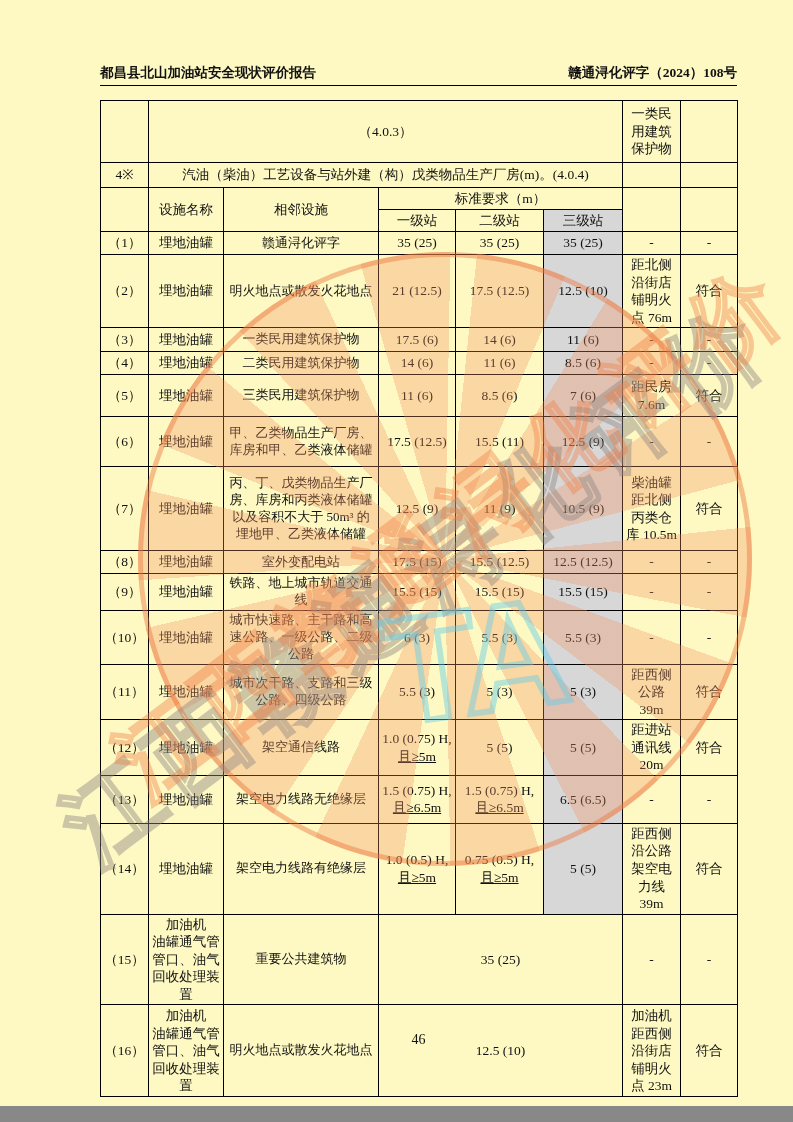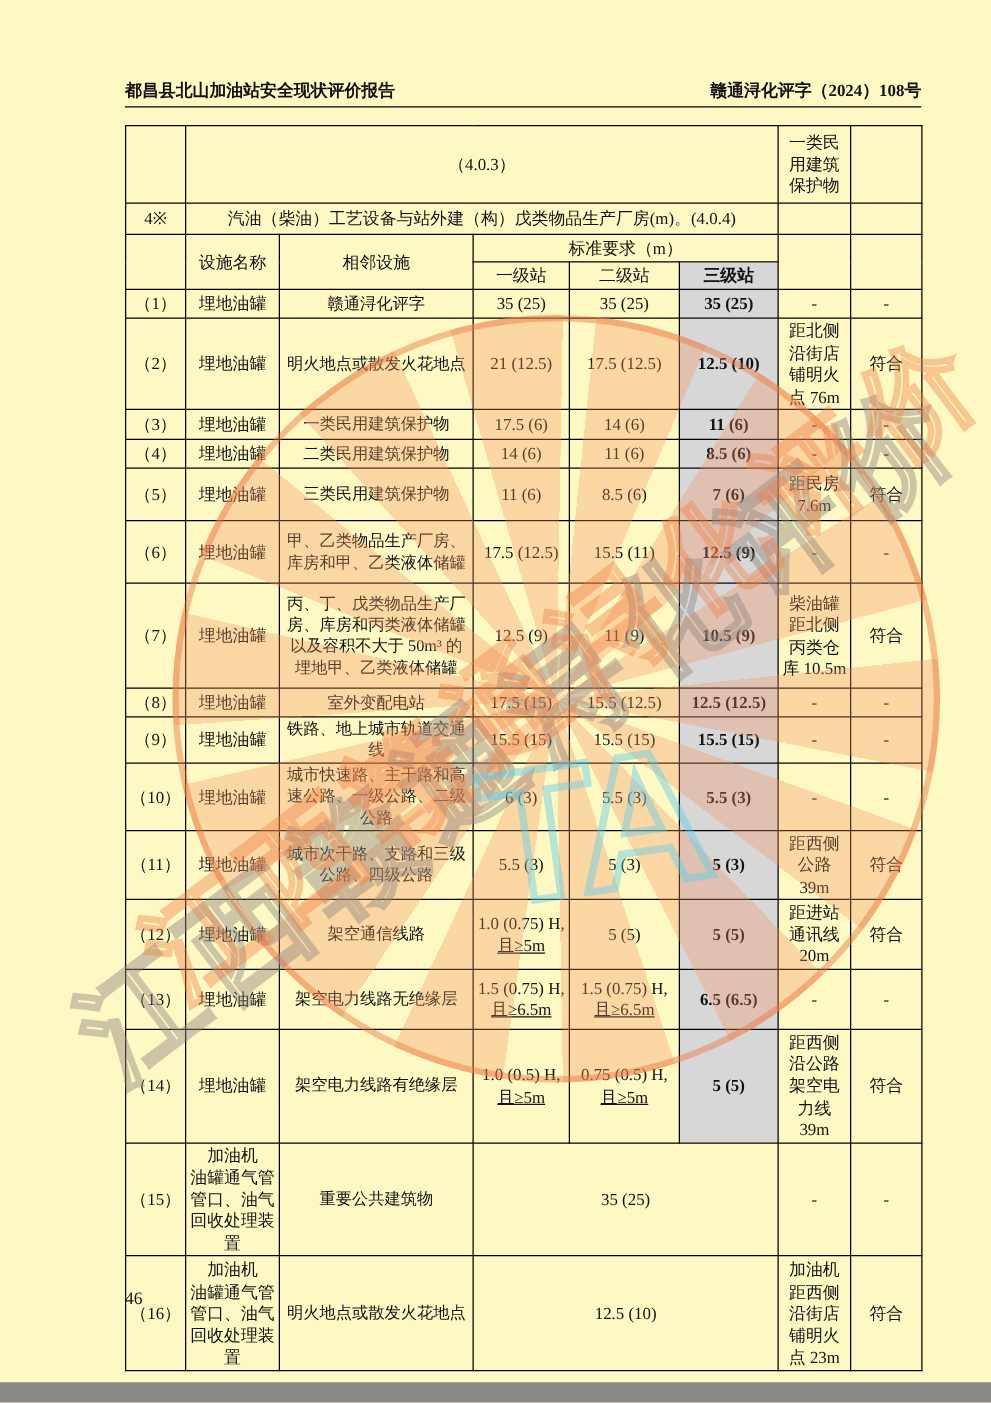--- a/index.html
+++ b/index.html
@@ -22,27 +22,27 @@
     border-collapse:collapse; table-layout:fixed;
     font-size:13.5px; line-height:1.3;
   }
   table.safety td {
     border:1px solid #000; text-align:center; vertical-align:middle;
     padding:1px 2px; overflow:hidden;
   }
   td.cell-403 { vertical-align:top; padding-top:4px; }
   td.c-adj { font-size:13px; }
   td.c-note { font-size:13.5px; }
-  td.shade { background:#d7d7d7;font-weight:bold; }
+  td.shade { background:#d7d7d7; }
   .cond { text-decoration:underline; }
   .h62{height:62px} .h25{height:25px} .h22{height:22px}
   
   .page-num {
     position:absolute; left:100px; top:1032px; width:637px;
-    font-size:14px;
+    text-align:center; font-size:14px;
   }
   
   .watermark { position:absolute; inset:0; pointer-events:none; z-index:5; }
   .wm-disc {
     position:absolute; left:138px; top:252px; width:614px; height:614px;
     border-radius:50%;
     background:repeating-conic-gradient(from 6deg,
       rgba(244,146,95,0.32) 0deg 17deg,
       rgba(255,255,255,0) 17deg 26deg);
   }

